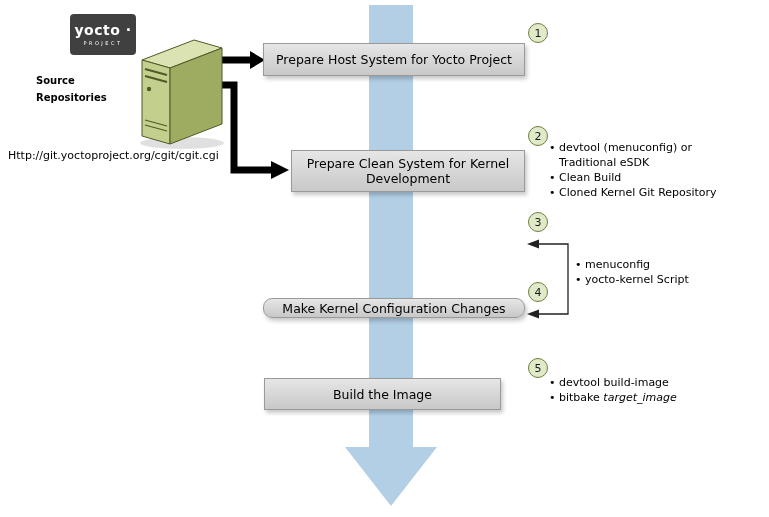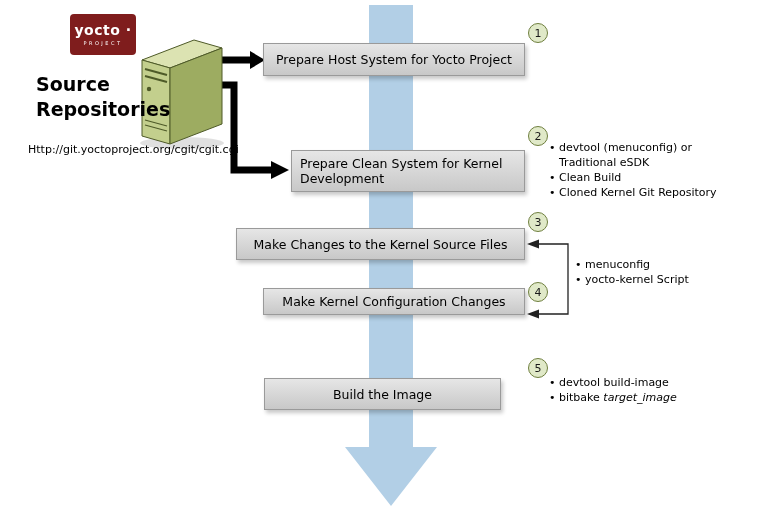--- a/index.html
+++ b/index.html
@@ -4,40 +4,40 @@
 <style>
   * { margin:0; padding:0; box-sizing:border-box; }
   html,body { background:#ffffff; }
   body { font-family:"DejaVu Sans","Liberation Sans",sans-serif; color:#000; }
 
   .stage { position:relative; width:769px; height:517px; background:#fff; overflow:hidden; }
 
   .layer { position:absolute; left:0; top:0; }
 
   .logo { position:absolute; left:70px; top:14px; width:66px; height:41px;
-          background:#7f1d1d; border-radius:4px; color:#fff;
+          background:#404040; border-radius:4px; color:#fff;
           display:flex; flex-direction:column; align-items:center; justify-content:center; }
   .logo-main { font-size:14px; font-weight:bold; letter-spacing:0.5px; line-height:15px; }
   .logo-sub  { font-size:5px; letter-spacing:2.5px; margin-top:2px; }
 
   .src-label { position:absolute; left:36px; top:72px; width:110px;
-               font-size:19px; font-weight:bold; line-height:25px; }
-  .src-url   { position:absolute; left:8px; top:143px; font-size:11px; white-space:nowrap;margin-left:20px; }
+               font-size:10px; font-weight:bold; line-height:17px; }
+  .src-url   { position:absolute; left:8px; top:149px; font-size:11px; white-space:nowrap; }
 
   .server { position:absolute; left:136px; top:32px; }
 
   .step-box { position:absolute; display:flex; align-items:center; justify-content:center;
-              font-size:12.5px; line-height:15px; color:#000;
+              text-align:center; font-size:12.5px; line-height:15px; color:#000;
               background:linear-gradient(to bottom,#e6e6e6,#c8c8c8);
               border:1px solid #9a9a9a; box-shadow:2px 3px 4px rgba(0,0,0,0.22);
               padding:2px 8px; }
   .box1 { left:263px; top:43px;  width:262px; height:33px; }
   .box2 { left:291px; top:150px; width:234px; height:42px; }
   .box3 { left:236px; top:228px; width:289px; height:32px; }
-  .box4 { left:263px; top:288px; width:262px; height:27px; }
+  .box4 { left:263px; top:298px; width:262px; height:20px;border-radius:9px; }
   .box5 { left:264px; top:378px; width:237px; height:32px; }
 
   .badge { position:absolute; width:20px; height:20px; border-radius:50%;
            background:#e0e9c8; border:1.5px solid #6f7f3f;
            display:flex; align-items:center; justify-content:center;
            font-size:11px; color:#1a1a1a; }
   .b1 { left:528px; top:23px; }
   .b2 { left:528px; top:126px; }
   .b3 { left:528px; top:212px; }
   .b4 { left:528px; top:282px; }
@@ -92,21 +92,20 @@
     <circle cx="13" cy="57" r="2.2" fill="#4e5a28"></circle>
     <line x1="9" y1="88" x2="31" y2="94" stroke="#4e5a28" stroke-width="1.2"></line>
     <line x1="9" y1="93" x2="31" y2="99" stroke="#4e5a28" stroke-width="1.2"></line>
   </svg>
 
   <div class="src-label">Source Repositories</div>
   <div class="src-url">Http://git.yoctoproject.org/cgit/cgit.cgi</div>
 
   <div class="step-box box1">Prepare Host System for Yocto Project</div>
   <div class="step-box box2">Prepare Clean System for Kernel Development</div>
-  <div class="step-box box3">Make Changes to the Kernel Source Files</div>
   <div class="step-box box4">Make Kernel Configuration Changes</div>
   <div class="step-box box5">Build the Image</div>
 
   <div class="badge b1">1</div>
   <div class="badge b2">2</div>
   <div class="badge b3">3</div>
   <div class="badge b4">4</div>
   <div class="badge b5">5</div>
 
 

